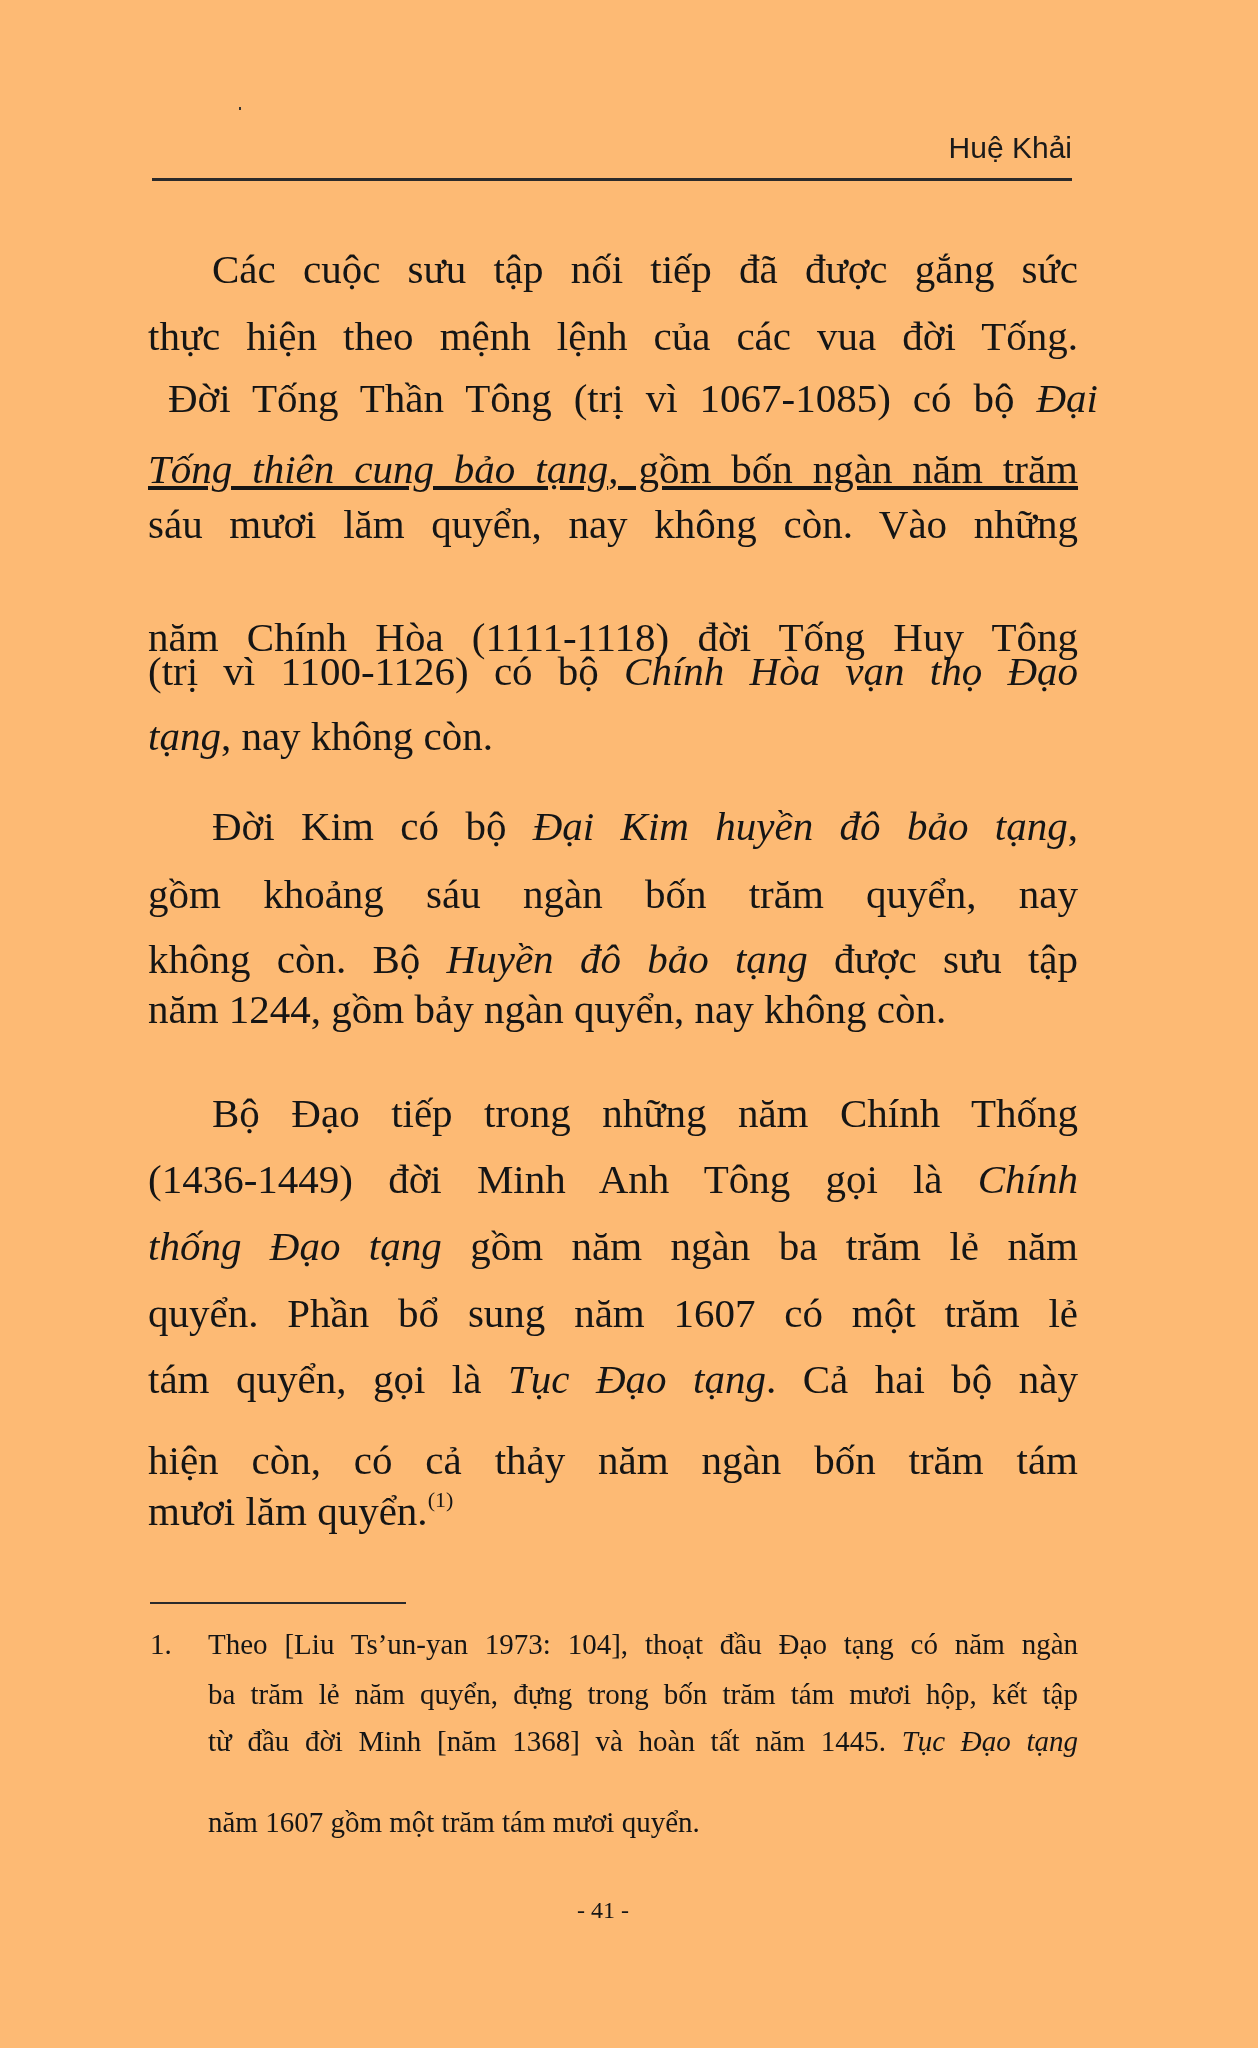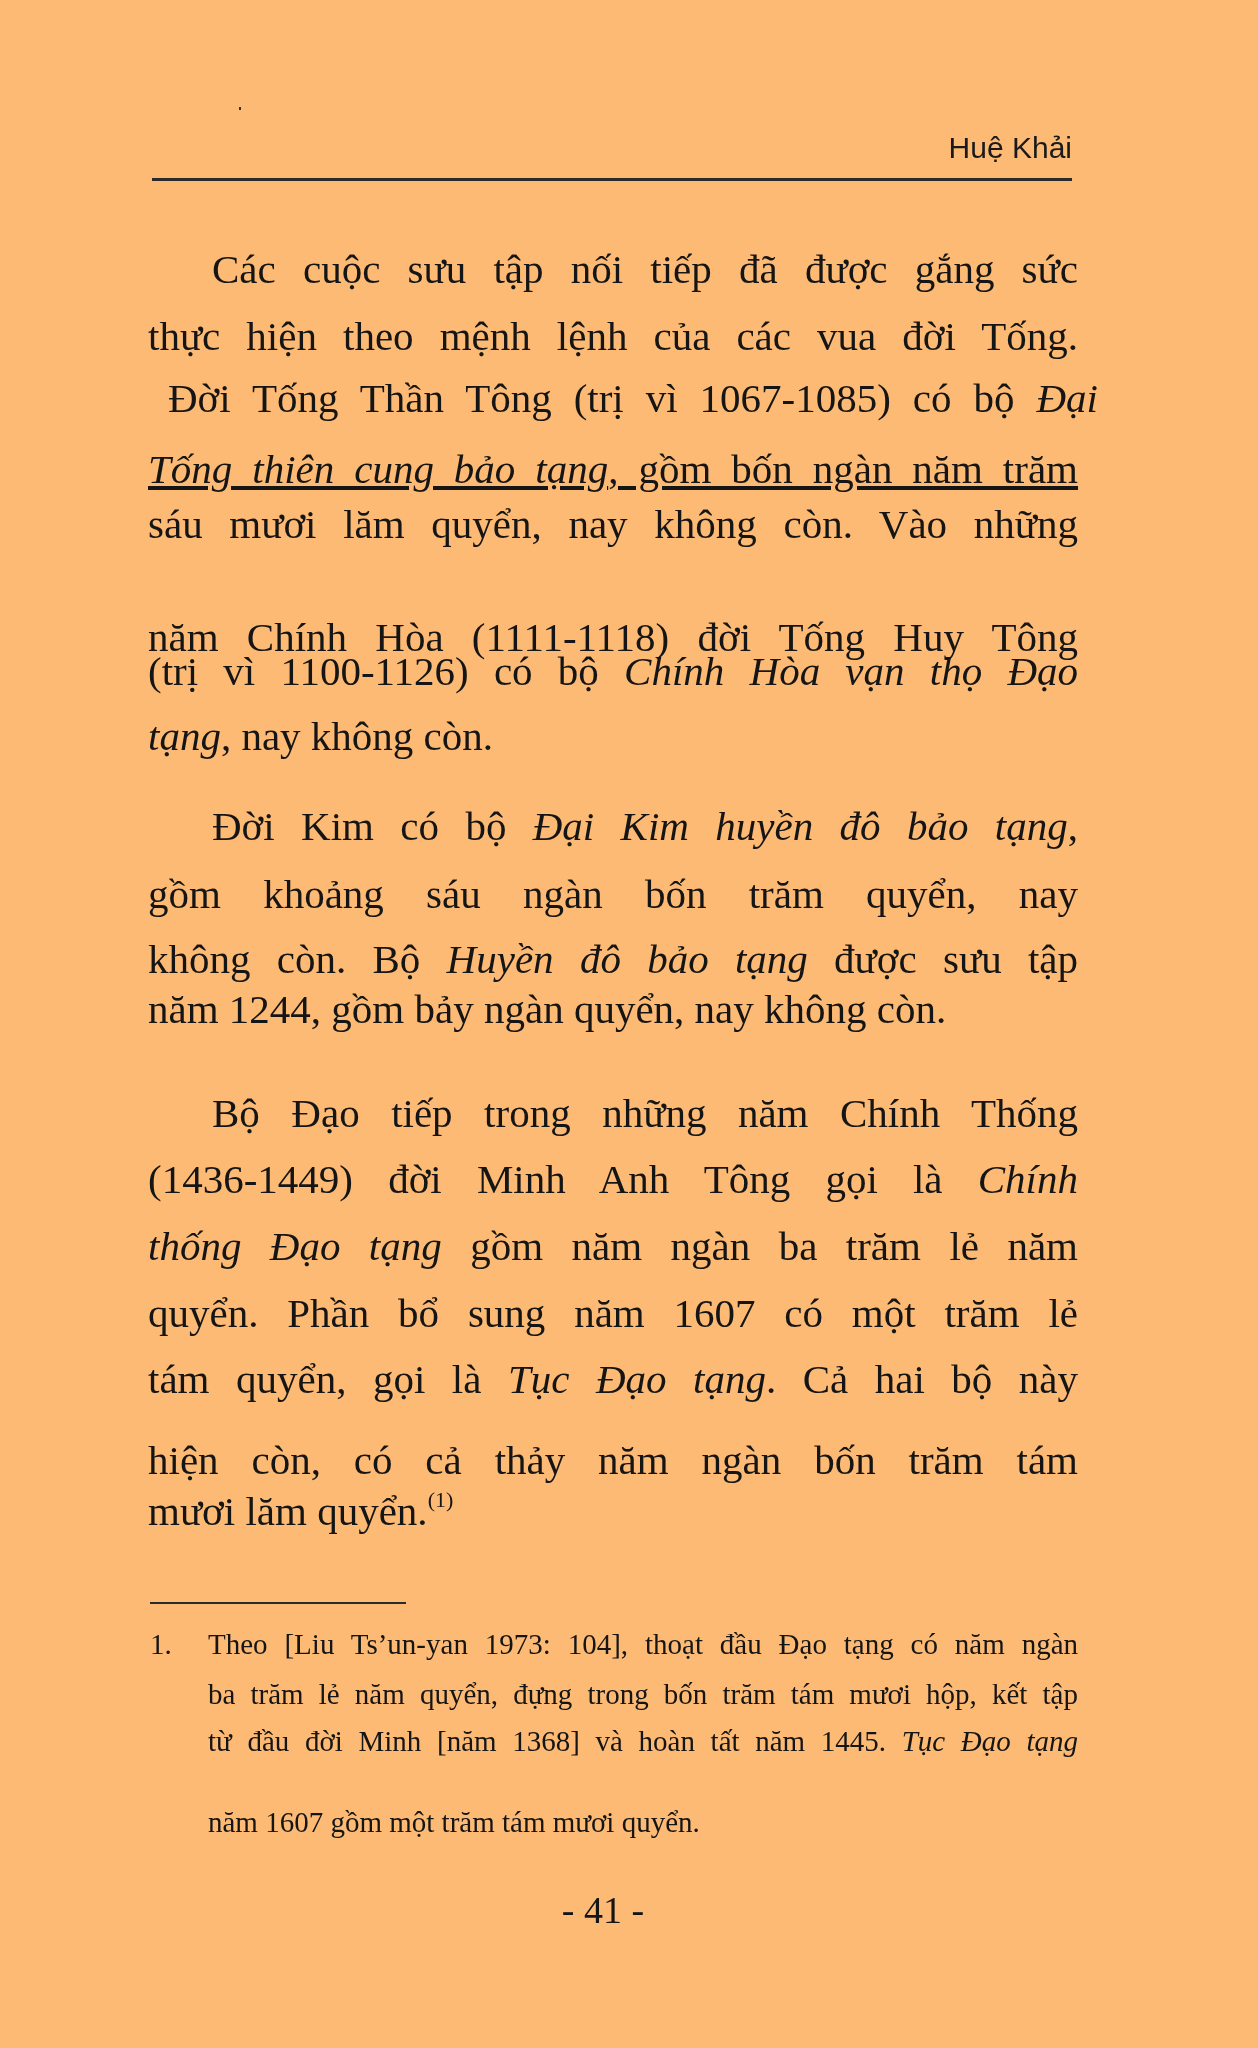--- a/index.html
+++ b/index.html
@@ -22,21 +22,21 @@
   .line i { font-style: italic; }
   .line sup { font-size: 22px; vertical-align: 18px; line-height: 0; }
   .fn-rule { position: absolute; left: 150px; top: 1602px; width: 256px; height: 2px; background: #2a2a2a; }
   .fn-num {
     position: absolute; left: 150px; font-family: "Liberation Serif", "DejaVu Serif", serif;
     font-size: 29px; line-height: 40px; height: 40px; color: #151515;
   }
   .line.fn { left: 208px; width: 870px; font-size: 29px; line-height: 40px; height: 40px; }
   .page-number {
     position: absolute; left: 500px; width: 206px; text-align: center; top: 1888px;
-    font-family: "Liberation Serif", "DejaVu Serif", serif; font-size: 38px; line-height: 44px; color: #151515;
+    font-family: "Liberation Serif", "DejaVu Serif", serif; font-size: 24px; line-height: 44px; color: #151515;
   }
 </style>
 </head>
 <body>
 
 <div class="page">
   <div class="speck"></div>
   <div class="running-head">Huệ Khải</div>
   <div class="head-rule"></div>
 

